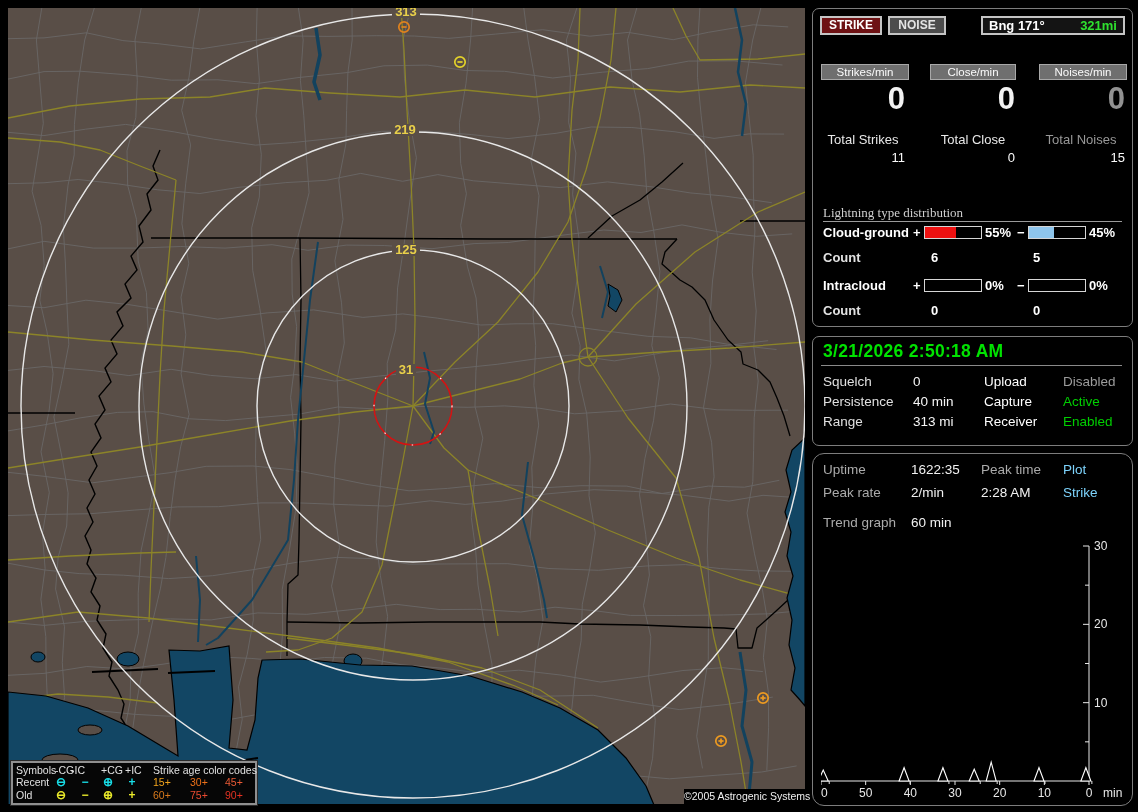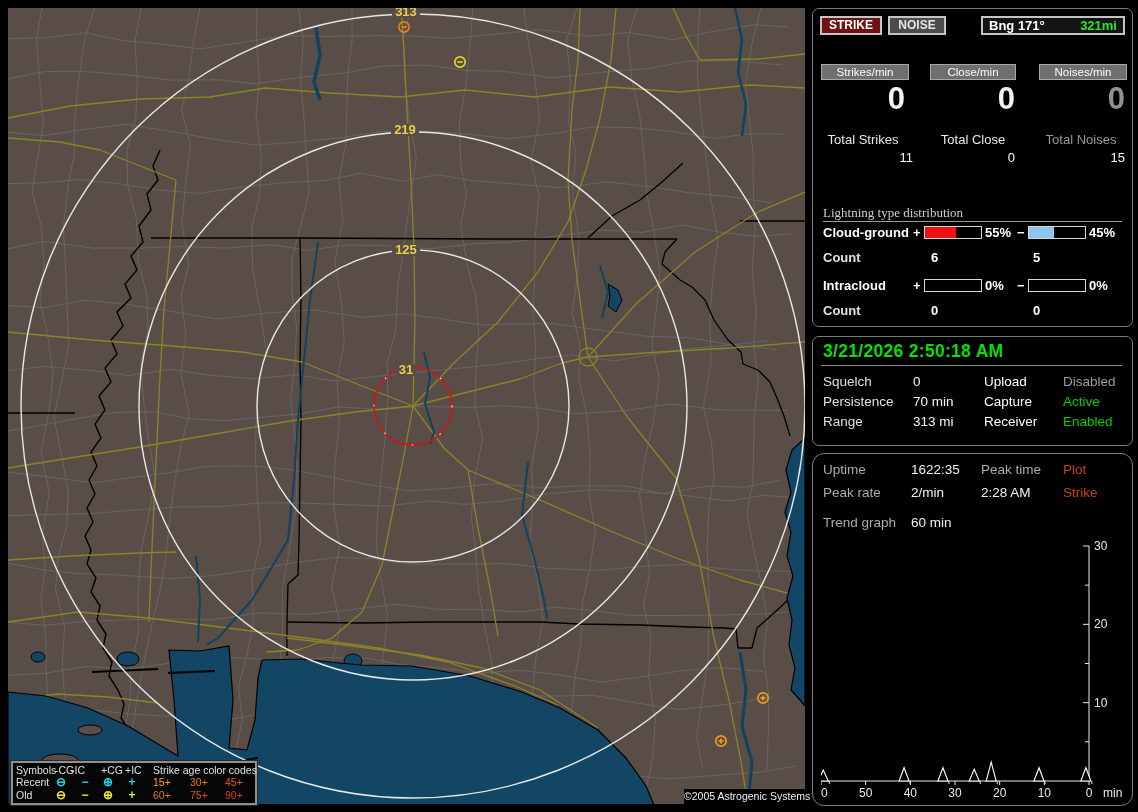--- a/index.html
+++ b/index.html
@@ -53,21 +53,21 @@
   .st-row .l1{position:absolute;left:10px;color:#e0e0e0;}
   .st-row .v1{position:absolute;left:100px;color:#f5f5f5;}
   .st-row .l2{position:absolute;left:171px;color:#ffffff;}
   .st-row .v2{position:absolute;left:250px;}
   
   .up-row{position:absolute;left:0;width:100%;font-size:13.5px;}
   .up-row .g1{position:absolute;left:10px;color:#ababab;}
   .up-row .g2{position:absolute;left:98px;color:#f1f1f1;}
   .up-row .g3{position:absolute;left:168px;color:#ababab;}
   .up-row .g3v{position:absolute;left:168px;color:#f1f1f1;}
-  .up-row .g4{position:absolute;left:250px;color:#c2410c;}
+  .up-row .g4{position:absolute;left:250px;color:#7dd3fc;}
   #trend-svg{position:absolute;left:8px;top:84px;}
 </style>
 </head>
 <body>
 
 <div id="map-window">
   <svg id="map-svg" width="797" height="796" viewBox="8 8 797 796">
     <rect x="8" y="8" width="797" height="796" fill="#594e47"></rect>
     <g id="counties" stroke="#777c80" stroke-width="0.9" fill="none" opacity="0.55">
         <path d="M41.8,8 L36.4,40.0 L39.9,82.8 L43.3,123.4 L37.1,160.6 L32.1,191.3 L41.1,225.4 L44.2,265.3 L39.8,300.4 L47.0,331.8 L53.1,373.7 L49.2,410.0 L41.0,451.8 L49.3,492.6 L42.4,533.8 L45.1,568.5 L40.9,599.3 L45.8,636.4 L46.1,670.2 L47.4,700.2 L50.2,738.0 L56.5,777.8"></path>
@@ -256,21 +256,21 @@
   <div class="chip" style="left:226px;width:86px;">Noises/min</div>
 
   <div class="bigzero" style="left: 8px; width: 84px; color: rgb(242, 242, 242);">0</div>
   <div class="bigzero" style="left: 118px; width: 84px; color: rgb(242, 242, 242);">0</div>
   <div class="bigzero" style="left: 226px; width: 86px; color: rgb(145, 145, 145);">0</div>
 
   <div class="total-label" style="left: 8px; width: 84px; color: rgb(232, 232, 232);">Total Strikes</div>
   <div class="total-label" style="left: 118px; width: 84px; color: rgb(232, 232, 232);">Total Close</div>
   <div class="total-label" style="left: 222px; width: 92px; color: rgb(152, 152, 152);">Total Noises</div>
 
-  <div class="total-value" style="left:16px;width:84px;">11</div>
+  <div class="total-value" style="left:8px;width:84px;">11</div>
   <div class="total-value" style="left:118px;width:84px;">0</div>
   <div class="total-value" style="left:226px;width:86px;">15</div>
 
   <div id="dist-header">Lightning type distribution</div>
 
   <div class="dist-row" style="top:216px;">
     <span class="lbl">Cloud-ground</span>
     <span class="sgn1">+</span>
     <span class="bar bar1">
         <span class="fill" style="display: block; width: 55%; background: rgb(238, 17, 17);"></span>
@@ -312,21 +312,21 @@
   <div id="datetime" style="color: rgb(0, 227, 0);">3/21/2026 2:50:18 AM</div>
   <div id="datetime-rule"></div>
   <div class="st-row" style="top:37px;">
     <span class="l1">Squelch</span>
     <span class="v1">0</span>
     <span class="l2">Upload</span>
     <span class="v2" style="color: rgb(156, 156, 156);">Disabled</span>
   </div>
   <div class="st-row" style="top:57px;">
     <span class="l1">Persistence</span>
-    <span class="v1">70 min</span>
+    <span class="v1">40 min</span>
     <span class="l2">Capture</span>
     <span class="v2" style="color: rgb(0, 207, 0);">Active</span>
   </div>
   <div class="st-row" style="top:77px;">
     <span class="l1">Range</span>
     <span class="v1">313 mi</span>
     <span class="l2">Receiver</span>
     <span class="v2" style="color: rgb(0, 207, 0);">Enabled</span>
   </div>
 </div>

